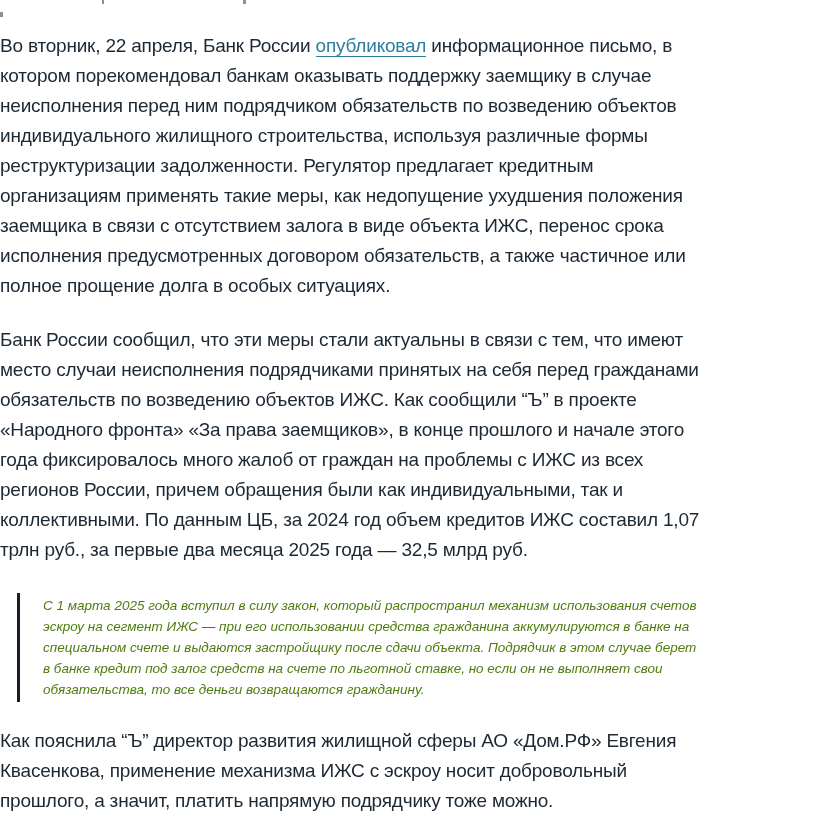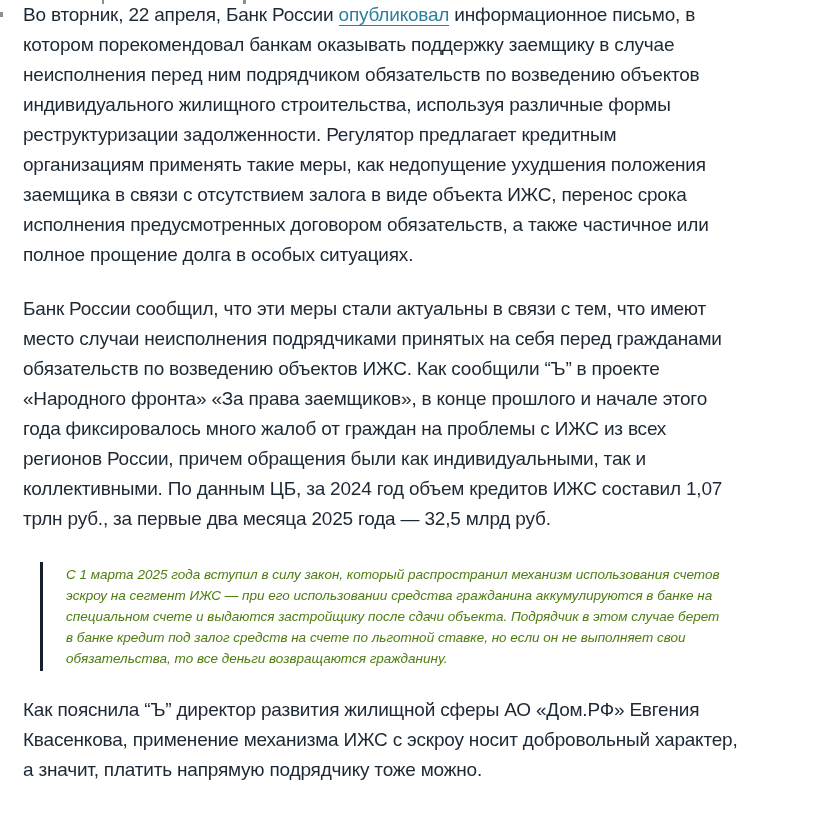--- a/index.html
+++ b/index.html
@@ -11,21 +11,21 @@
     width: 824px;
     height: 840px;
     overflow: hidden;
     position: relative;
     font-family: "Liberation Sans", "DejaVu Sans", sans-serif;
     color: #1c2834;
   }
   .article {
     position: relative;
     width: 717px;
-    margin-left: 23px;
+    padding-top: 31px;
   }
   .article p {
     margin: 0 0 24px 0;
     font-size: 19px;
     line-height: 30px;
     letter-spacing: -0.2px;
     color: #1c2834;
   }
   a.inline-link {
     color: #2e7f9e;
@@ -61,15 +61,15 @@
 <div class="remnant remnant-c"></div>
 
 <div class="article">
 
   <p><span>Во вторник, 22 апреля, Банк России </span><a class="inline-link" href="#">опубликовал</a><span> информационное письмо, в котором порекомендовал банкам оказывать поддержку заемщику в случае неисполнения перед ним подрядчиком обязательств по возведению объектов индивидуального жилищного строительства, используя различные формы реструктуризации задолженности. Регулятор предлагает кредитным организациям применять такие меры, как недопущение ухудшения положения заемщика в связи с отсутствием залога в виде объекта ИЖС, перенос срока исполнения предусмотренных договором обязательств, а также частичное или полное прощение долга в особых ситуациях.</span></p>
 
   <p>Банк России сообщил, что эти меры стали актуальны в связи с тем, что имеют место случаи неисполнения подрядчиками принятых на себя перед гражданами обязательств по возведению объектов ИЖС. Как сообщили “Ъ” в проекте «Народного фронта» «За права заемщиков», в конце прошлого и начале этого года фиксировалось много жалоб от граждан на проблемы с ИЖС из всех регионов России, причем обращения были как индивидуальными, так и коллективными. По данным ЦБ, за 2024 год объем кредитов ИЖС составил 1,07 трлн руб., за первые два месяца 2025 года — 32,5 млрд руб.</p>
 
   <blockquote class="note">С 1 марта 2025 года вступил в силу закон, который распространил механизм использования счетов эскроу на сегмент ИЖС — при его использовании средства гражданина аккумулируются в банке на специальном счете и выдаются застройщику после сдачи объекта. Подрядчик в этом случае берет в банке кредит под залог средств на счете по льготной ставке, но если он не выполняет свои обязательства, то все деньги возвращаются гражданину.</blockquote>
 
-  <p>Как пояснила “Ъ” директор развития жилищной сферы АО «Дом.РФ» Евгения Квасенкова, применение механизма ИЖС с эскроу носит добровольный характер, а значит, платить напрямую подрядчику тоже можно.</p>
+  <p>Как пояснила “Ъ” директор развития жилищной сферы АО «Дом.РФ» Евгения Квасенкова, применение механизма ИЖС с эскроу носит добровольный прошлого, а значит, платить напрямую подрядчику тоже можно.</p>
 
 </div>
 
 </body></html>

